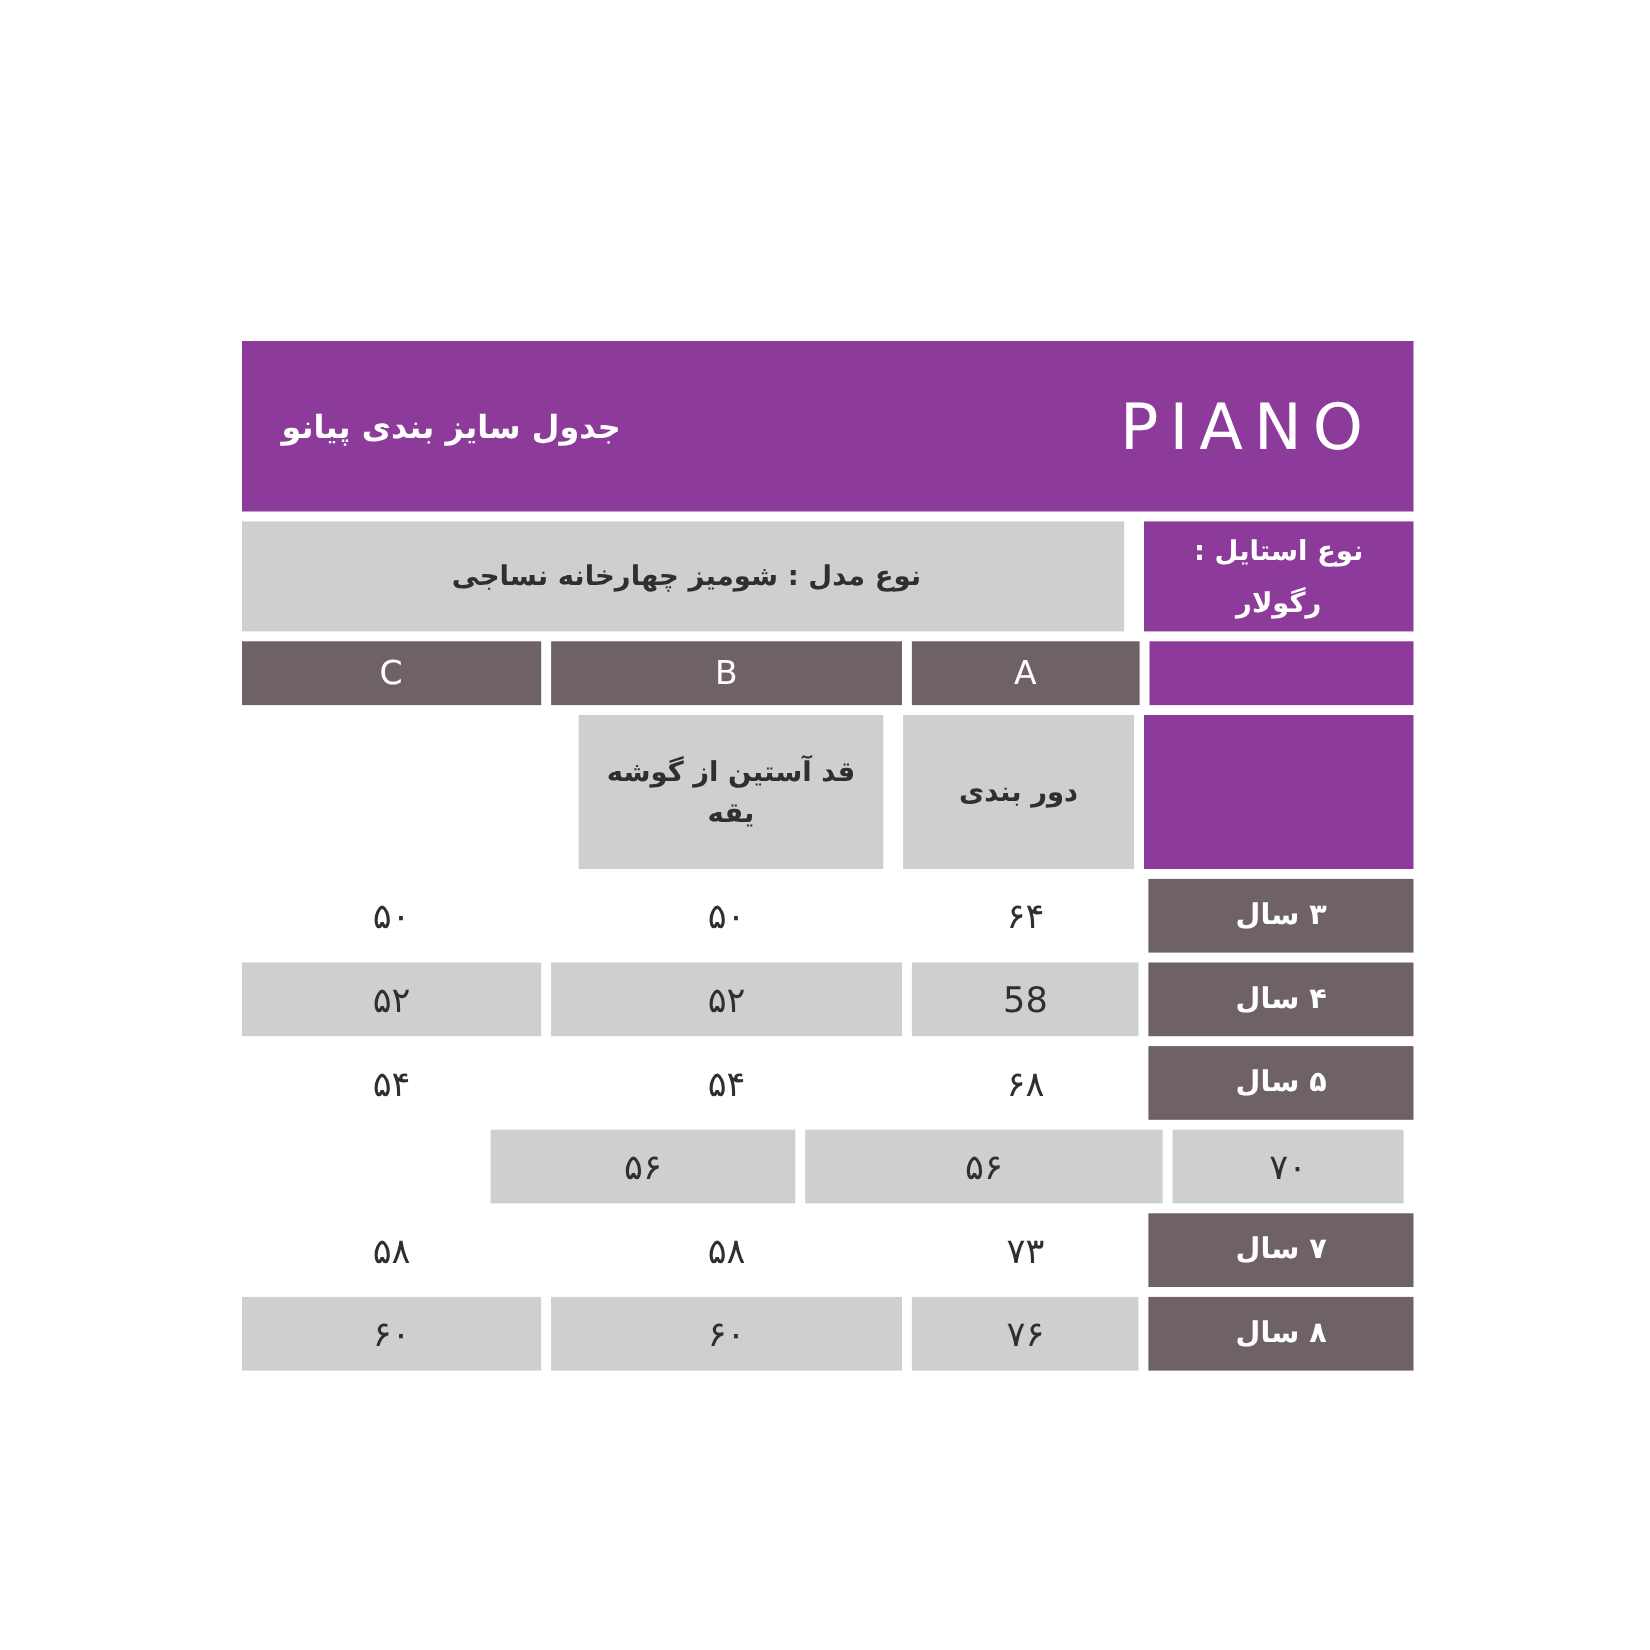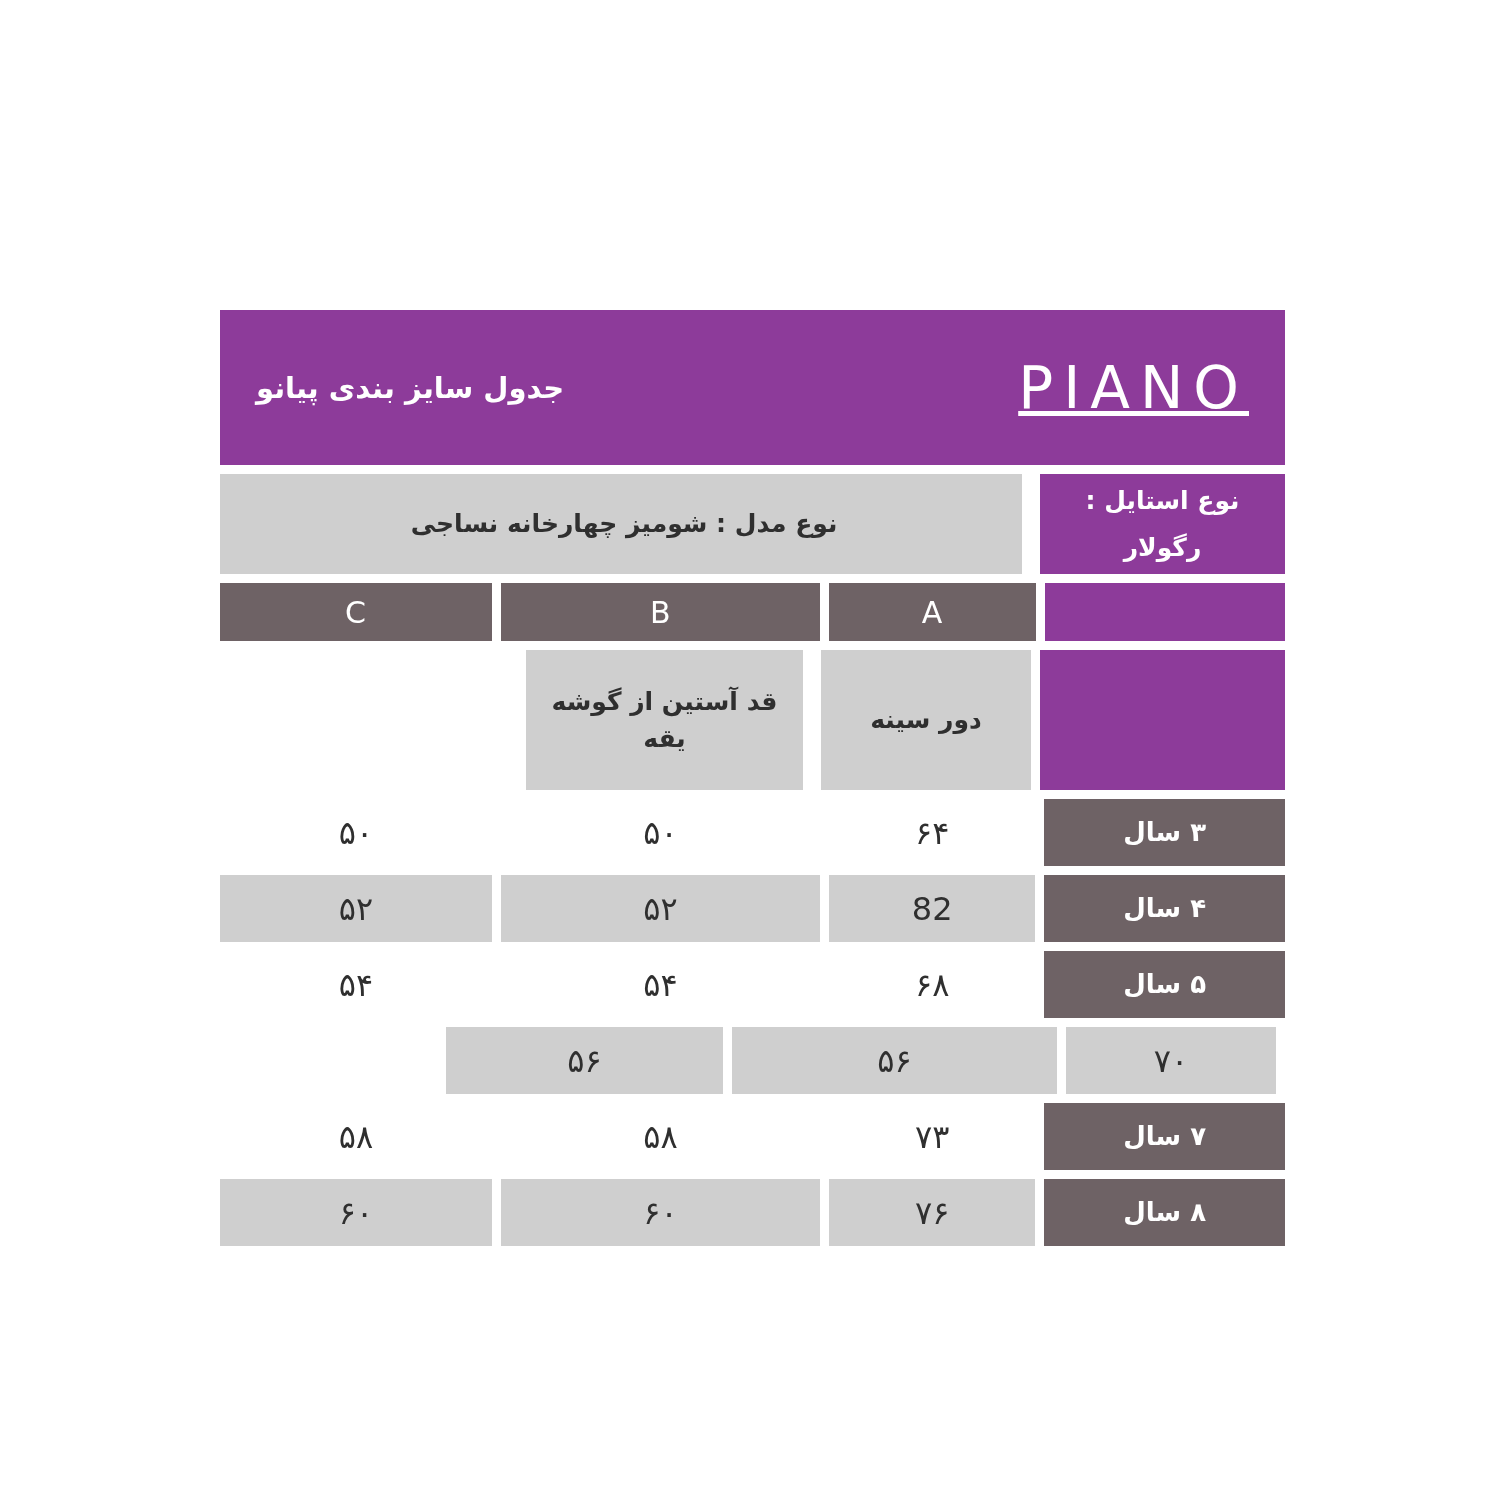--- a/index.html
+++ b/index.html
@@ -36,21 +36,20 @@
     padding: 0 36px;
     box-sizing: border-box;
   }
   .brand-logo {
     color: #ffffff;
     font-size: 58px;
     letter-spacing: 10px;
     font-weight: 400;
     font-family: "DejaVu Sans", "Liberation Sans", sans-serif;
     direction: ltr;
-    text-decoration: underline;
   }
   .header-title {
     color: #ffffff;
     font-size: 29px;
     font-weight: 600;
     direction: rtl;
   }
 
   .info-row {
     display: flex;
@@ -195,40 +194,40 @@
       <div class="cell letter-cell letter-a">A</div>
       <div class="gap"></div>
       <div class="cell letter-cell letter-b">B</div>
       <div class="gap"></div>
       <div class="cell letter-cell letter-c">C</div>
     </div>
 
     <div class="desc-row">
       <div class="purple-continue"></div>
       <div class="gap"></div>
-      <div class="cell desc-cell desc-a">دور سینه</div>
+      <div class="cell desc-cell desc-a">دور بندی</div>
       <div class="gap"></div>
       <div class="gap"></div>
       <div class="cell desc-cell desc-c">قد آستین از گوشه یقه</div>
     </div>
 
     <div class="data-row row-light">
       <div class="cell size-cell">۳ سال</div>
       <div class="gap"></div>
       <div class="cell val-cell val-a">۶۴</div>
       <div class="gap"></div>
       <div class="cell val-cell val-b">۵۰</div>
       <div class="gap"></div>
       <div class="cell val-cell val-c">۵۰</div>
     </div>
 
     <div class="data-row row-dark">
       <div class="cell size-cell">۴ سال</div>
       <div class="gap"></div>
-      <div class="cell val-cell val-a">82</div>
+      <div class="cell val-cell val-a">58</div>
       <div class="gap"></div>
       <div class="cell val-cell val-b">۵۲</div>
       <div class="gap"></div>
       <div class="cell val-cell val-c">۵۲</div>
     </div>
 
     <div class="data-row row-light">
       <div class="cell size-cell">۵ سال</div>
       <div class="gap"></div>
       <div class="cell val-cell val-a">۶۸</div>

